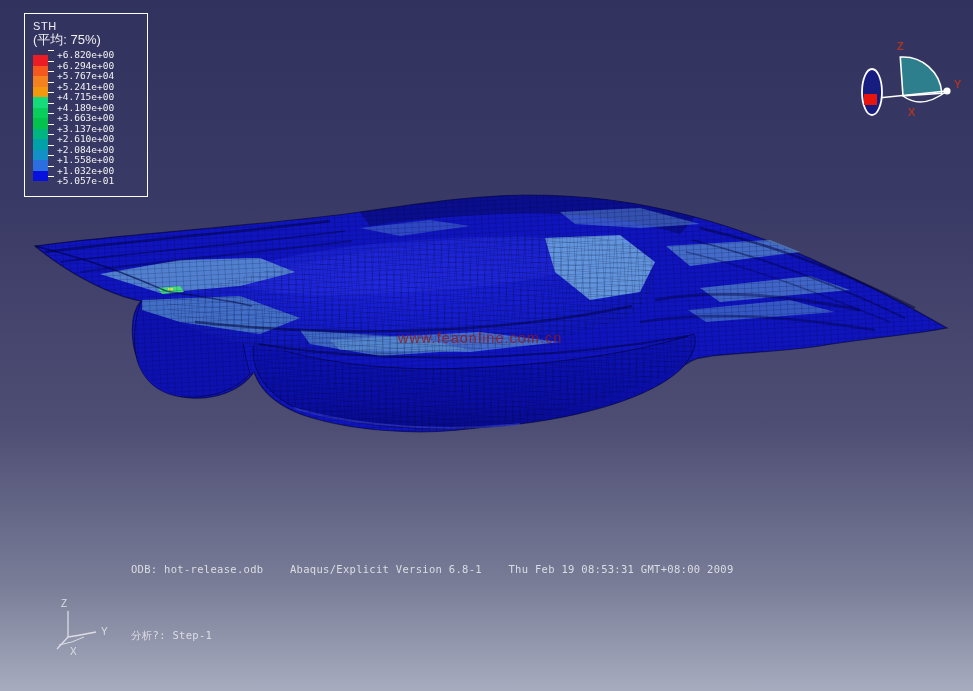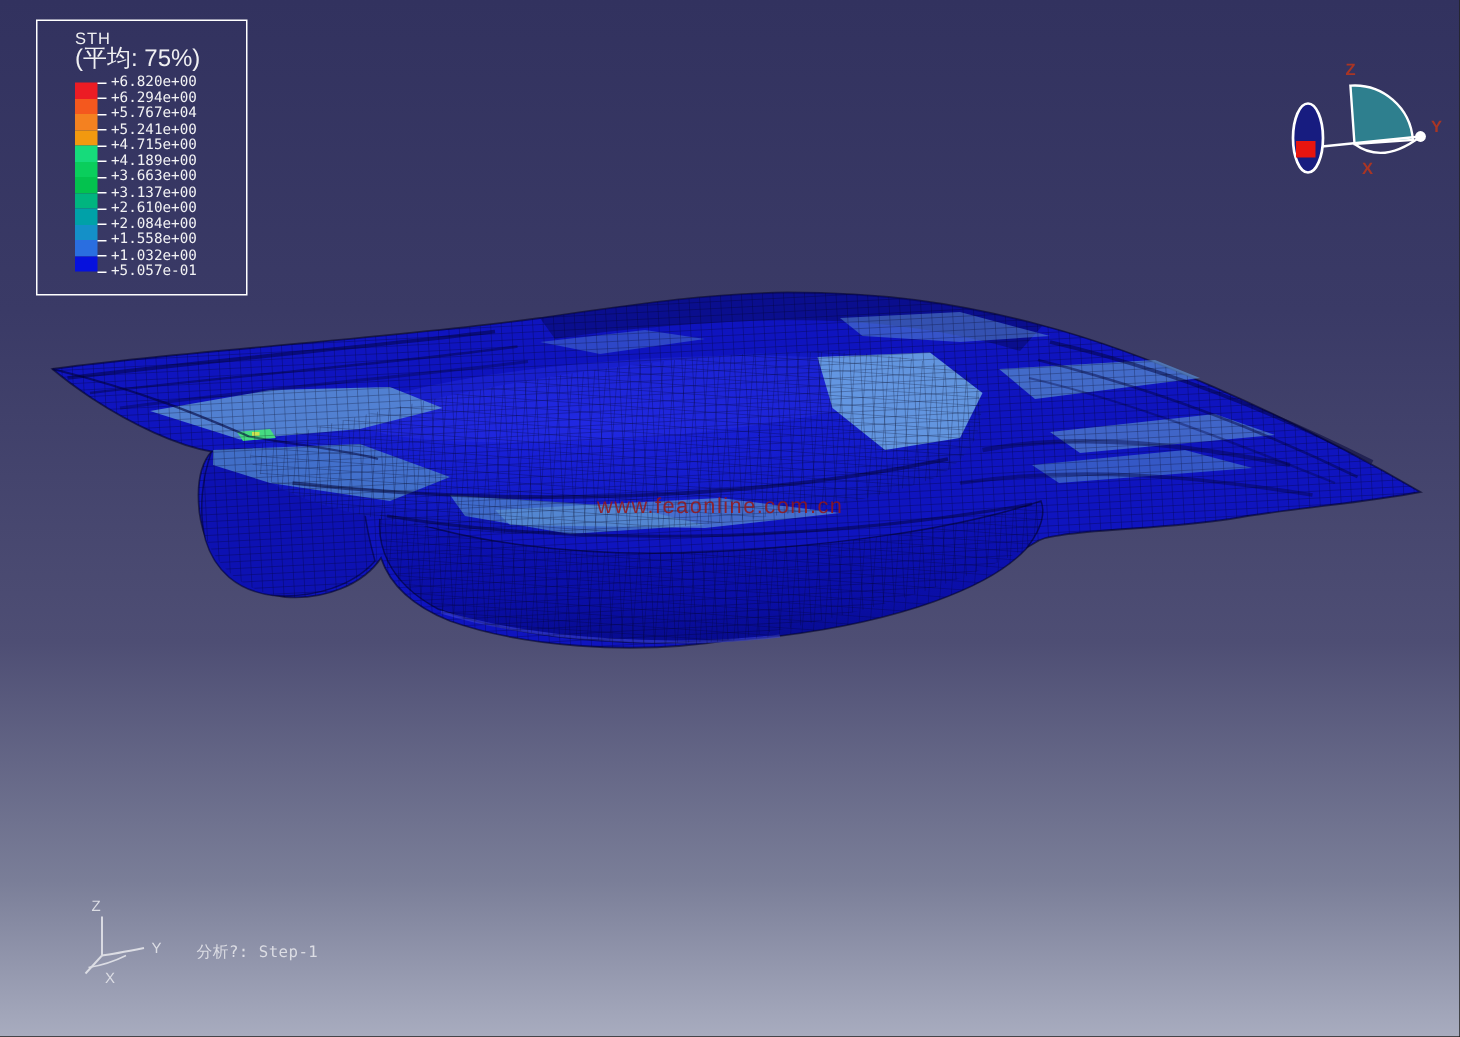--- a/index.html
+++ b/index.html
@@ -4,32 +4,32 @@
 <style>
   html,body{margin:0;padding:0;background:#222;}
   .stage{
     position:relative;width:973px;height:691px;overflow:hidden;
     background:linear-gradient(180deg,#32325f 0%,#3a3a66 30%,#4e4e74 62%,#7a7e98 85%,#a8acbf 100%);
     font-family:"Liberation Sans",sans-serif;
   }
   
   .legend{
     position:absolute;left:24px;top:13px;width:110px;
-    border:1px solid #ffffff;padding:6px 4px 8px 25px;
+    border:1px solid #ffffff;padding:6px 4px 8px 8px;
     color:#f0f0f2;
   }
   .legend-title{font-size:11px;letter-spacing:.6px;line-height:13px;}
-  .legend-subtitle{font-size:16px;line-height:13px;white-space:nowrap;}
+  .legend-subtitle{font-size:13px;line-height:13px;white-space:nowrap;}
   .legend-body{position:relative;margin-top:4px;height:138px;}
   .legend-bands{position:absolute;left:0;top:5px;width:15px;}
   .legend-band{width:15px;height:10.5px;}
   .legend-labels{position:absolute;left:15px;top:0;}
   .legend-label{
     height:10.5px;line-height:10.5px;font-family:"DejaVu Sans Mono",monospace;
-    font-size:9.5px;white-space:nowrap;color:#f2f2f4;display:flex;align-items:center;
+    font-size:9.5px;white-space:nowrap;color:#f2f2f4;display:flex;align-items:flex-start;
   }
   .legend-label .tick{display:inline-block;width:6px;height:1px;background:#fff;margin-right:3px;flex:0 0 auto;}
   
   .status-line{
     position:absolute;left:131px;top:563px;
     font-family:"DejaVu Sans Mono",monospace;font-size:10.5px;letter-spacing:.3px;
     color:#dcdde4;white-space:pre;
   }
   .state-block{
     position:absolute;left:131px;top:606px;
@@ -241,20 +241,21 @@
   <svg class="triad-svg" width="70" height="68" viewBox="0 0 70 68">
     <line x1="20" y1="42" x2="20" y2="16" stroke="#dcdde4" stroke-width="1.3"></line>
     <path d="M20 42 C28 41 38 39 48 37" fill="none" stroke="#dcdde4" stroke-width="1.3"></path>
     <line x1="20" y1="42" x2="9" y2="54" stroke="#dcdde4" stroke-width="1.3"></line>
     <path d="M11 50 Q24 48 36 42" fill="none" stroke="#dcdde4" stroke-width="1"></path>
     <text class="triad-label" x="13" y="12" fill="#dcdde4">Z</text>
     <text class="triad-label" x="53" y="40" fill="#dcdde4">Y</text>
     <text class="triad-label" x="22" y="60" fill="#dcdde4">X</text>
   </svg>
 
+  <div class="status-line">ODB: hot-release.odb    Abaqus/Explicit Version 6.8-1    Thu Feb 19 08:53:31 GMT+08:00 2009</div>
 
   <div class="state-block">
     <div>分析?: Step-1</div>
     
     
   </div>
 
 </div>
 
 </body></html>

